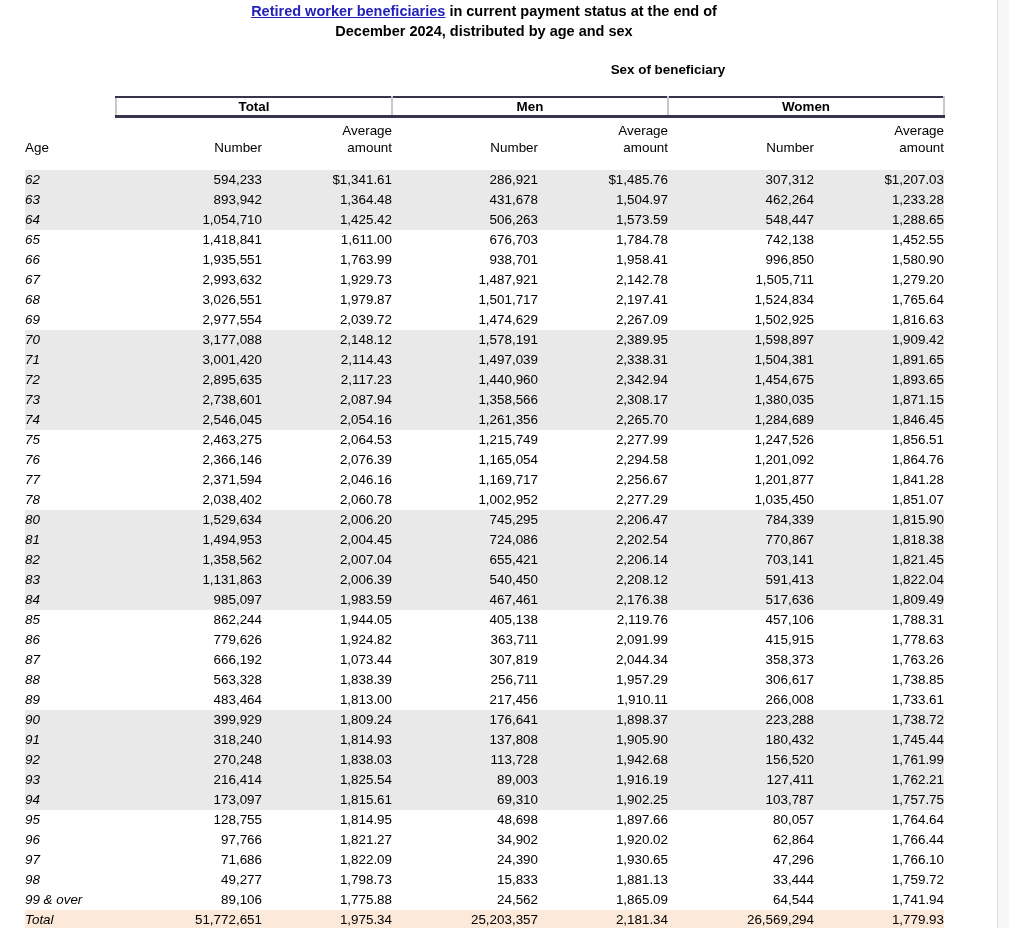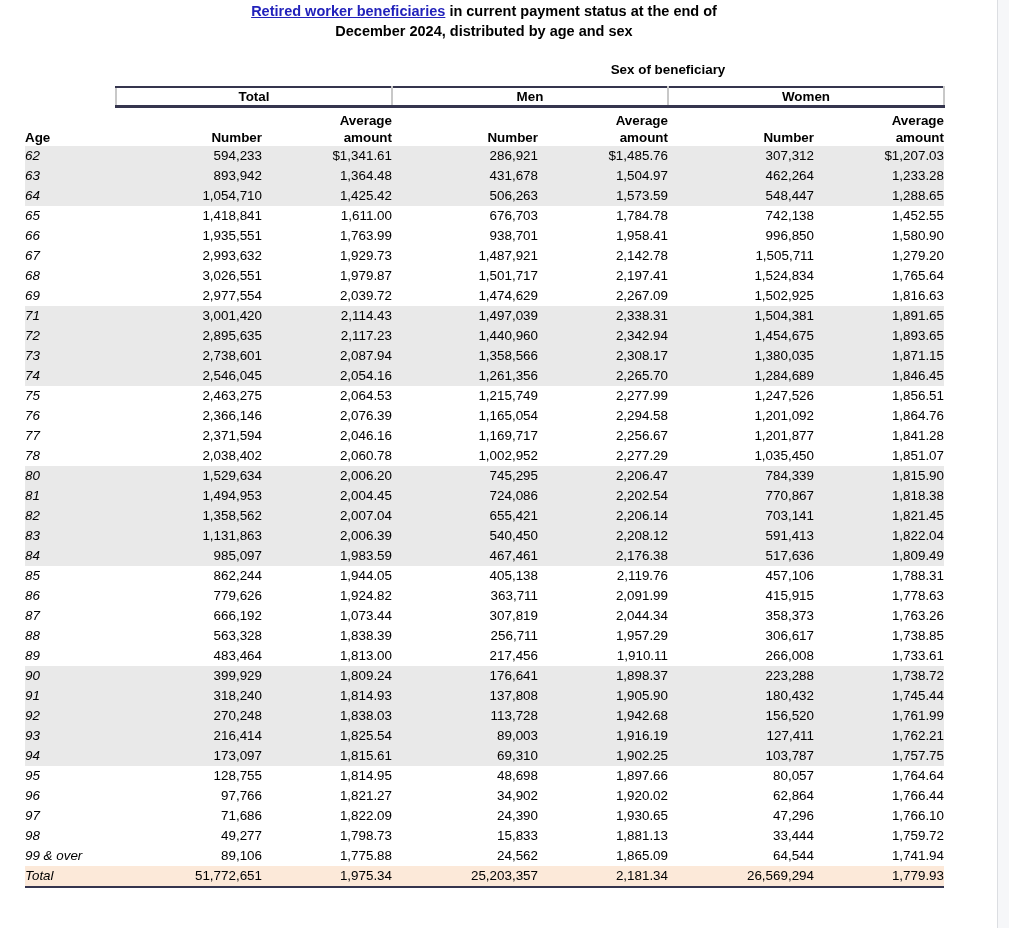--- a/index.html
+++ b/index.html
@@ -38,35 +38,35 @@
   table.stats {
     position: absolute; left: 25px; top: 56px;
     width: 919px;
     border-collapse: collapse;
     table-layout: fixed;
     font-size: 13.4px;
   }
   table.stats td, table.stats th { padding: 0; font-weight: normal; }
 
   tr.sex-row td {
-    height: 21px; vertical-align: bottom; padding-bottom: 9px;
+    height: 21px; vertical-align: bottom; padding-bottom: 19px;
     text-align: center; font-weight: bold;
   }
   tr.group-row td.group {
     height: 17px; line-height: 17px;
     text-align: center; font-weight: bold;
     border-top: 2px solid var(--border-dark, #35354e);
     border-bottom: 3px solid var(--border-dark, #35354e);
     border-left: 2px solid var(--border-light, #c8c8c8);
     border-right: 2px solid var(--border-light, #c8c8c8);
     background: #ffffff;
   }
   tr.colhead-row th {
     height: 38px; vertical-align: bottom;
-    font-weight: bold; line-height: 16.5px; padding-bottom: 0;
+    font-weight: normal; line-height: 16.5px; padding-bottom: 14px;
   }
   th.age-h { text-align: left; padding-left: 1px; }
   th.num-h { text-align: right; padding-right: 1px; }
 
   tbody td { height: 20px; line-height: 20px; }
   td.age { text-align: left; padding-left: 1px; font-style: italic; }
   td.num { text-align: right; padding-right: 1px; }
   tr.shade td { background: var(--stripe, #e9e9e9); }
   tr.total-row td {
     background: var(--total-bg, #fce9d9);
@@ -181,20 +181,29 @@
         <tr>
     <td class="age">69</td>
     <td class="num">2,977,554</td>
     <td class="num">2,039.72</td>
     <td class="num">1,474,629</td>
     <td class="num">2,267.09</td>
     <td class="num">1,502,925</td>
     <td class="num">1,816.63</td>
   </tr>
         <tr class="shade">
+    <td class="age">70</td>
+    <td class="num">3,177,088</td>
+    <td class="num">2,148.12</td>
+    <td class="num">1,578,191</td>
+    <td class="num">2,389.95</td>
+    <td class="num">1,598,897</td>
+    <td class="num">1,909.42</td>
+  </tr>
+        <tr class="shade">
     <td class="age">71</td>
     <td class="num">3,001,420</td>
     <td class="num">2,114.43</td>
     <td class="num">1,497,039</td>
     <td class="num">2,338.31</td>
     <td class="num">1,504,381</td>
     <td class="num">1,891.65</td>
   </tr>
         <tr class="shade">
     <td class="age">72</td>

